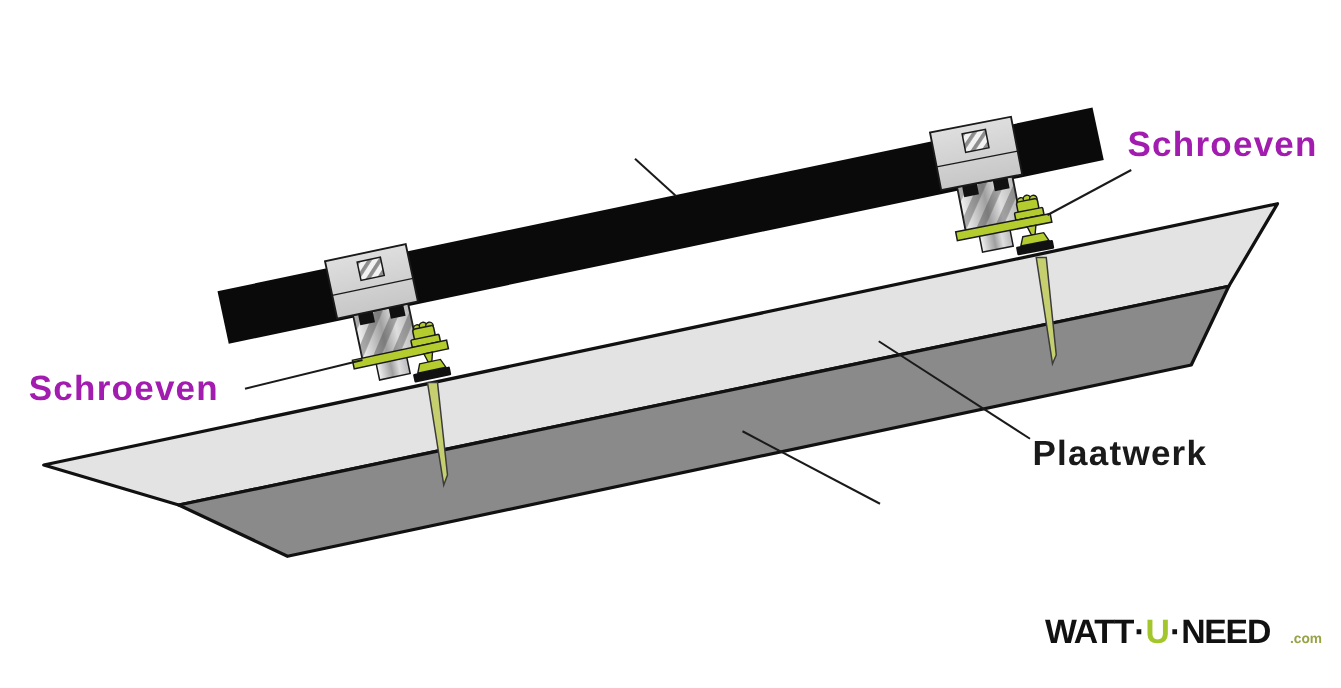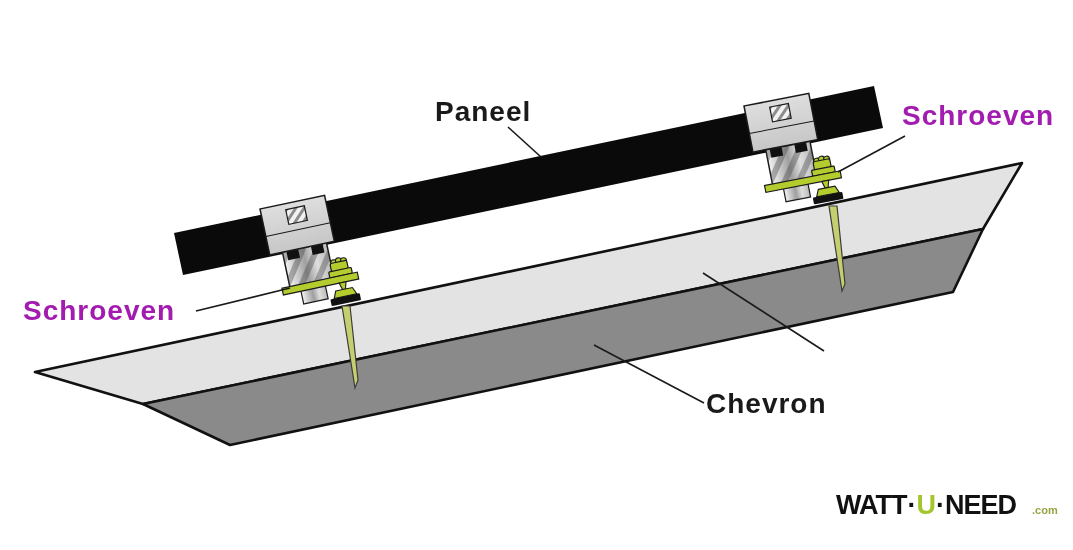--- a/index.html
+++ b/index.html
@@ -87,28 +87,27 @@
     <use href="#clampAsm" transform="translate(260,209) rotate(-12)"></use>
     <use href="#clampAsm" transform="translate(744,106) rotate(-11)"></use>
 
     <line x1="508" y1="127" x2="541" y2="157" stroke="#1a1a1a" stroke-width="1.6"></line>
     <line x1="196" y1="311" x2="290" y2="288" stroke="#1a1a1a" stroke-width="1.6"></line>
     <line x1="905" y1="136" x2="838" y2="172" stroke="#1a1a1a" stroke-width="1.6"></line>
     <line x1="824" y1="351" x2="703" y2="273" stroke="#1a1a1a" stroke-width="1.6"></line>
     <line x1="704" y1="403" x2="594" y2="345" stroke="#1a1a1a" stroke-width="1.6"></line>
   </svg>
 
-  <div class="lbl" style="left:435px;top:97px;">Paneel</div>
 
   <div class="lbl green" style="left:902px;top:101px;">Schroeven</div>
 
   <div class="lbl green" style="left:23px;top:296px;">Schroeven</div>
 
+  <div class="lbl" style="left:826px;top:348px;">Plaatwerk</div>
 
-  <div class="lbl" style="left:706px;top:389px;">Chevron</div>
 
   <div class="logo">
     <span class="lg-black">WATT</span>
     <span class="lg-dot">·</span>
     <span class="lg-green">U</span>
     <span class="lg-dot">·</span>
     <span class="lg-black">NEED</span>
     <span class="lg-tld">.com</span>
   </div>
 

